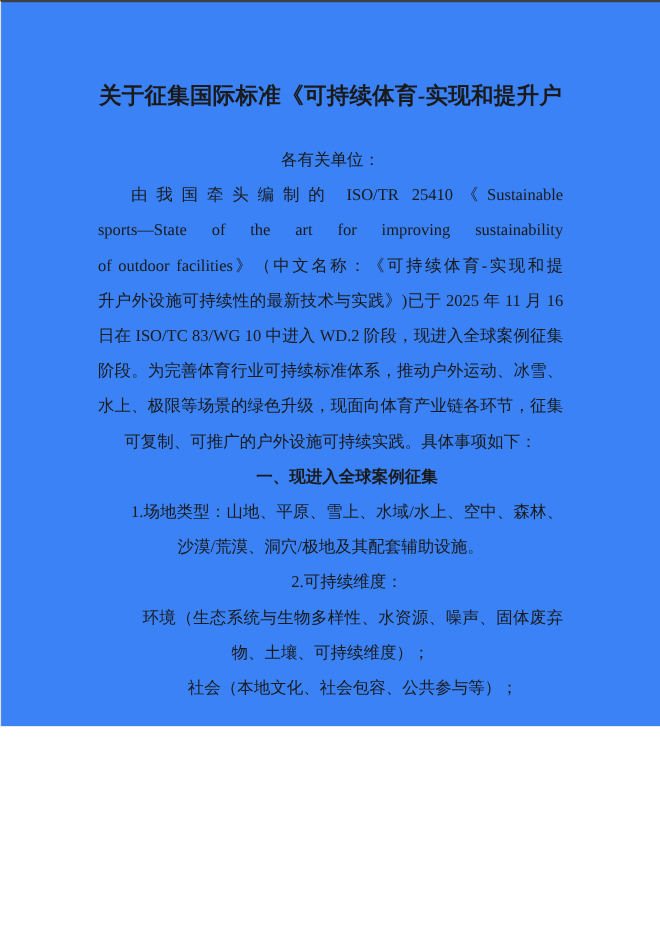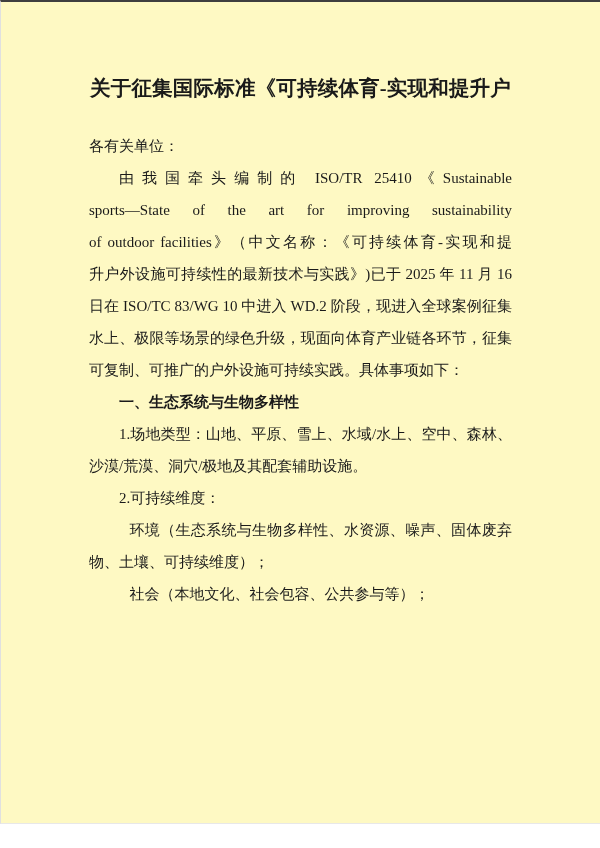--- a/index.html
+++ b/index.html
@@ -1,21 +1,21 @@
 <!DOCTYPE html>
 <html><head>
 <meta charset="utf-8">
 <style>
   html, body { margin: 0; padding: 0; background: #ffffff; }
   .page {
     position: relative;
     width: 600px;
-    height: 824px;
+    height: 661px;
     box-sizing: border-box;
-    background: #fef9c3;
+    background: #3b82f6;
     color: #1a1a1a;
     font-family: "Liberation Serif", "DejaVu Serif", serif;
     border-top: 2px solid #3f3f3f;
     border-left: 1px solid #e0e0e0;
     border-bottom: 1px solid #e8e8e8;
     overflow: hidden;
   }
   .title-block {
     margin-top: 66px;
     padding: 0 83px;
@@ -25,21 +25,21 @@
     text-align: center;
     letter-spacing: 0.2px;
   }
   .title-line { margin: 0; }
   .body-block {
     margin-top: 22px;
     padding: 0 88px;
     font-size: 15px;
     line-height: 32px;
   }
-  .ln { margin: 0; padding: 0; }
+  .ln { margin: 0; padding: 0; text-align: center; }
   .j { text-align: justify; text-align-last: justify; text-justify: inter-character; }
   .ind2 { text-indent: 2em; }
   .ind27 { text-indent: 2.7em; }
   .bold { font-weight: bold; }
 </style>
 </head>
 <body>
 
 <div class="page">
 
@@ -47,23 +47,24 @@
     <p class="title-line">关于征集国际标准《可持续体育-实现和提升户</p>
   </div>
 
   <div class="body-block">
     <p class="ln">各有关单位：</p>
     <p class="ln j ind2">由我国牵头编制的 ISO/TR 25410《Sustainable</p>
     <p class="ln j">sports—State of the art for improving sustainability</p>
     <p class="ln j">of outdoor facilities》（中文名称：《可持续体育-实现和提</p>
     <p class="ln j">升户外设施可持续性的最新技术与实践》)已于 2025 年 11 月 16</p>
     <p class="ln j">日在 ISO/TC 83/WG 10 中进入 WD.2 阶段，现进入全球案例征集</p>
+    <p class="ln j">阶段。为完善体育行业可持续标准体系，推动户外运动、冰雪、</p>
     <p class="ln j">水上、极限等场景的绿色升级，现面向体育产业链各环节，征集</p>
     <p class="ln">可复制、可推广的户外设施可持续实践。具体事项如下：</p>
-    <p class="ln ind2 bold">一、生态系统与生物多样性</p>
+    <p class="ln ind2 bold">一、现进入全球案例征集</p>
     <p class="ln j ind2">1.场地类型：山地、平原、雪上、水域/水上、空中、森林、</p>
     <p class="ln">沙漠/荒漠、洞穴/极地及其配套辅助设施。</p>
     <p class="ln ind2">2.可持续维度：</p>
     <p class="ln j ind27">环境（生态系统与生物多样性、水资源、噪声、固体废弃</p>
     <p class="ln">物、土壤、可持续维度）；</p>
     <p class="ln ind27">社会（本地文化、社会包容、公共参与等）；</p>
   </div>
 
 </div>
 

